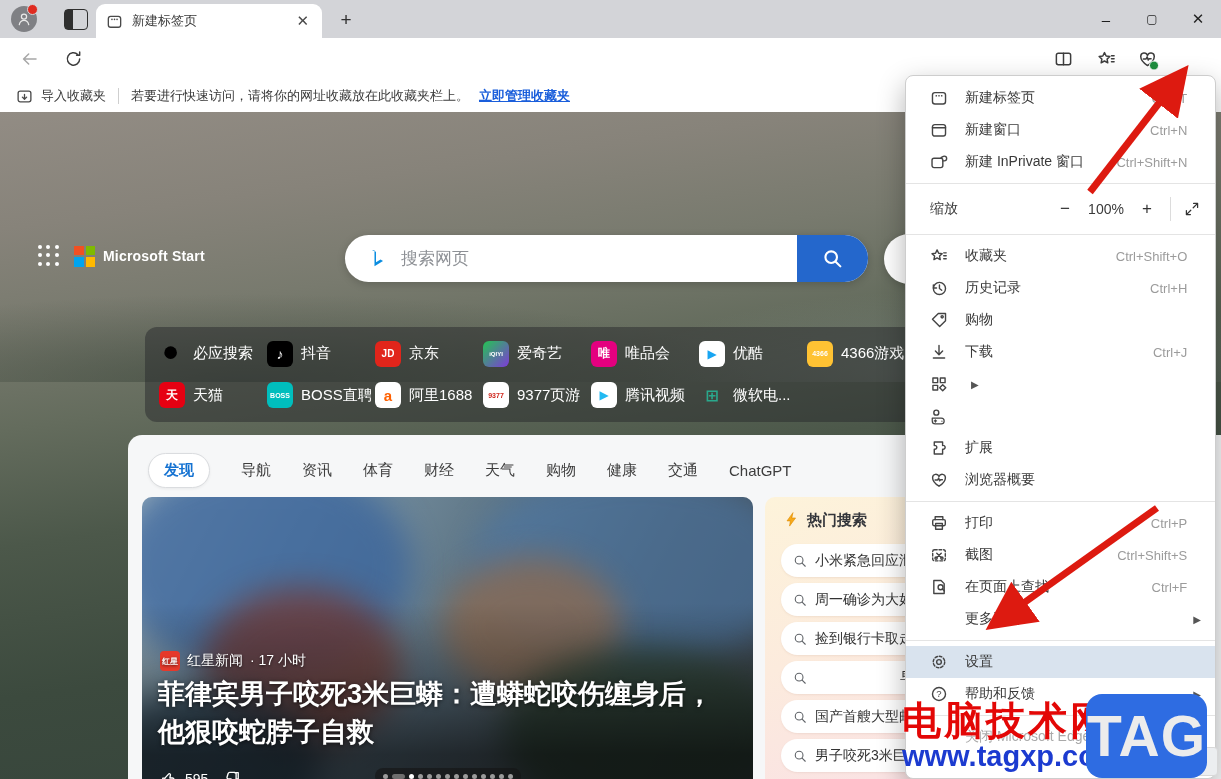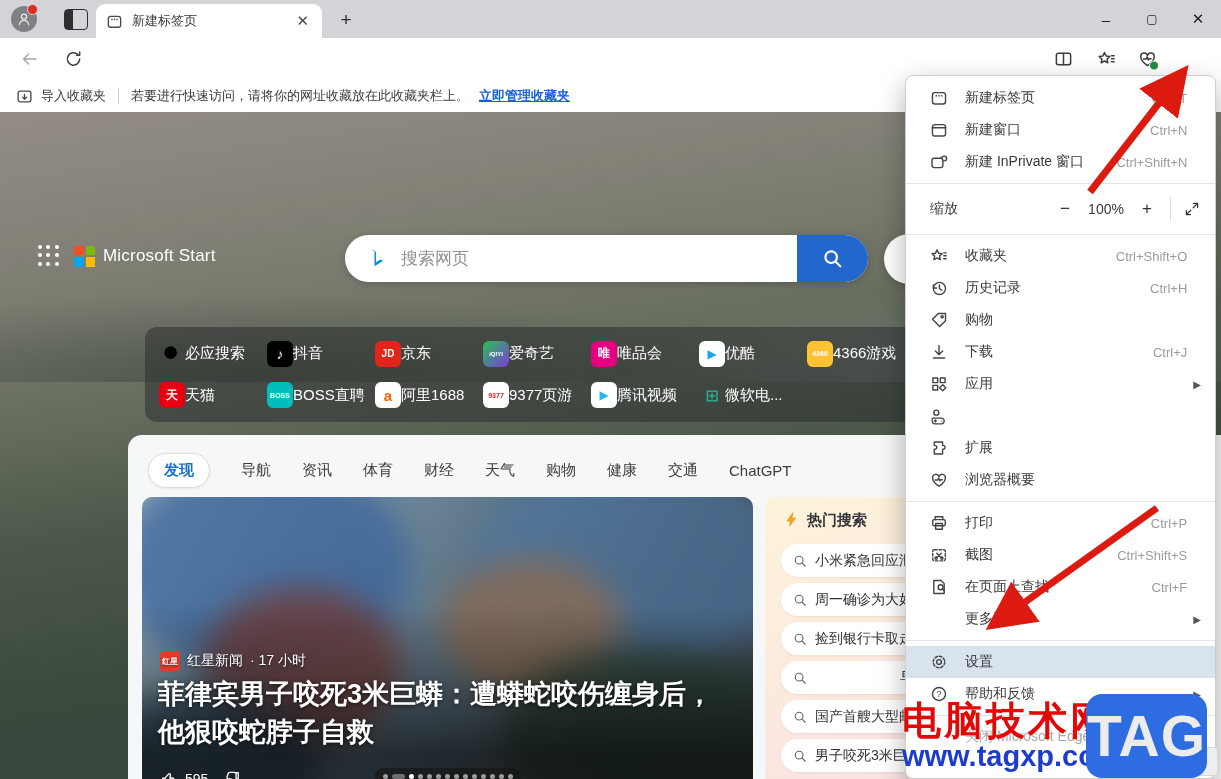--- a/index.html
+++ b/index.html
@@ -35,31 +35,31 @@
   .page{position:absolute;left:0;top:112px;width:1221px;height:667px;
     background:linear-gradient(172deg,#928c84 0%,#87837a 14%,#787a6e 26%,#646c5d 38%,#4c584a 52%,#3c4a3e 70%,#33423a 100%);}
   .page::before{content:"";position:absolute;left:0;top:130px;width:100%;height:140px;
     background:radial-gradient(60% 90% at 20% 100%,rgba(55,65,55,.55),transparent 70%),radial-gradient(40% 80% at 80% 90%,rgba(130,140,135,.5),transparent 70%);}
   .mstart-head{position:absolute;left:38px;top:133px;display:flex;align-items:center;color:#fff;}
   .waffle{width:22px;height:22px;display:grid;grid-template-columns:repeat(3,1fr);gap:3px;margin-right:14px;}
   .waffle i{width:4px;height:4px;border-radius:50%;background:#fff;}
   .mslogo{width:21px;height:21px;display:grid;grid-template-columns:1fr 1fr;gap:2px;margin-right:8px;}
   .mslogo i:nth-child(1){background:#f25022}.mslogo i:nth-child(2){background:#7fba00}
   .mslogo i:nth-child(3){background:#00a4ef}.mslogo i:nth-child(4){background:#ffb900}
-  .mstart-title{font-size:17px;font-weight:400;letter-spacing:.2px;}
+  .mstart-title{font-size:14px;font-weight:700;letter-spacing:.2px;}
   .searchpill{position:absolute;left:345px;top:123px;width:523px;height:47px;background:#fff;border-radius:24px;display:flex;align-items:center;overflow:hidden;box-shadow:0 2px 8px rgba(0,0,0,.18);}
   .bing-ic{width:22px;height:22px;margin:0 14px 0 20px;}
   .search-ph{font-size:17px;color:#8d9095;flex:1;}
   .search-go{width:71px;height:47px;background:#2467cc;display:flex;align-items:center;justify-content:center;color:#fff;}
   .search-go .ic{width:21px;height:21px;}
   .round-cut{position:absolute;left:884px;top:122px;width:50px;height:50px;border-radius:50%;background:#fff;box-shadow:0 2px 8px rgba(0,0,0,.18);}
   
   .qlinks{position:absolute;left:145px;top:215px;width:945px;height:95px;background:rgba(42,44,46,.52);border-radius:12px;
     display:grid;grid-template-columns:repeat(8,108px);grid-template-rows:1fr 1fr;align-items:center;padding:6px 0 6px 14px;box-sizing:border-box;}
-  .ql{display:flex;align-items:center;gap:0;color:#fff;font-size:15px;white-space:nowrap;overflow:hidden;width:104px;}
+  .ql{display:flex;align-items:center;gap:8px;color:#fff;font-size:15px;white-space:nowrap;overflow:hidden;width:104px;}
   .ql-ic{width:26px;height:26px;border-radius:6px;flex:none;display:flex;align-items:center;justify-content:center;font-weight:700;overflow:hidden;}
   .ql-ic svg{width:22px;height:22px;}
   
   .sheet{position:absolute;left:128px;top:323px;width:1093px;height:456px;background:#f6f7f8;border-radius:14px 0 0 0;}
   .navtabs{position:absolute;left:20px;top:18px;display:flex;align-items:center;gap:31px;font-size:15px;color:#3d3d3d;}
   .navtab.active{background:#fff;border:1px solid #dadcdf;border-radius:18px;padding:7px 15px;color:#1673d2;font-weight:700;box-shadow:0 1px 3px rgba(0,0,0,.06);}
   
   .hero{position:absolute;left:14px;top:62px;width:611px;height:303px;border-radius:10px;overflow:hidden;
     background:linear-gradient(118deg,#a3b6bf 0%,#7b96a7 22%,#5e7585 48%,#4c5860 72%,#3a434b 100%);}
   .hero .blob{position:absolute;border-radius:50%;filter:blur(16px);}
@@ -567,21 +567,20 @@
         <span class="mi-sub" style="visibility: hidden;">▶</span>
       </div>
 
       <div class="mi">
         <span class="mi-ic ic">
             <svg viewBox="0 0 16 16">
               <path d="M2.6 2.6h4.2v4.2H2.6zM9.2 2.6h4.2v4.2H9.2zM2.6 9.2h4.2v4.2H2.6z"></path>
               <path d="M11.3 8.6l2.7 2.7-2.7 2.7-2.7-2.7z"></path>
             </svg>
           </span>
-        <span class="mi-label">应用</span>
         <span class="mi-sc"></span>
         <span class="mi-sub">▶</span>
       </div>
 
       <div class="mi">
         <span class="mi-ic ic">
             <svg viewBox="0 0 16 16">
               <circle cx="5.6" cy="5" r="2.2"></circle>
               <path d="M2 9.8h8a2.6 2.6 0 1 1 0 5.2H4.6A2.6 2.6 0 0 1 2 12.4zM4.8 11.4v2M3.8 12.4h2M10.6 12.6h.01" stroke-width="1.1"></path>
             </svg>

